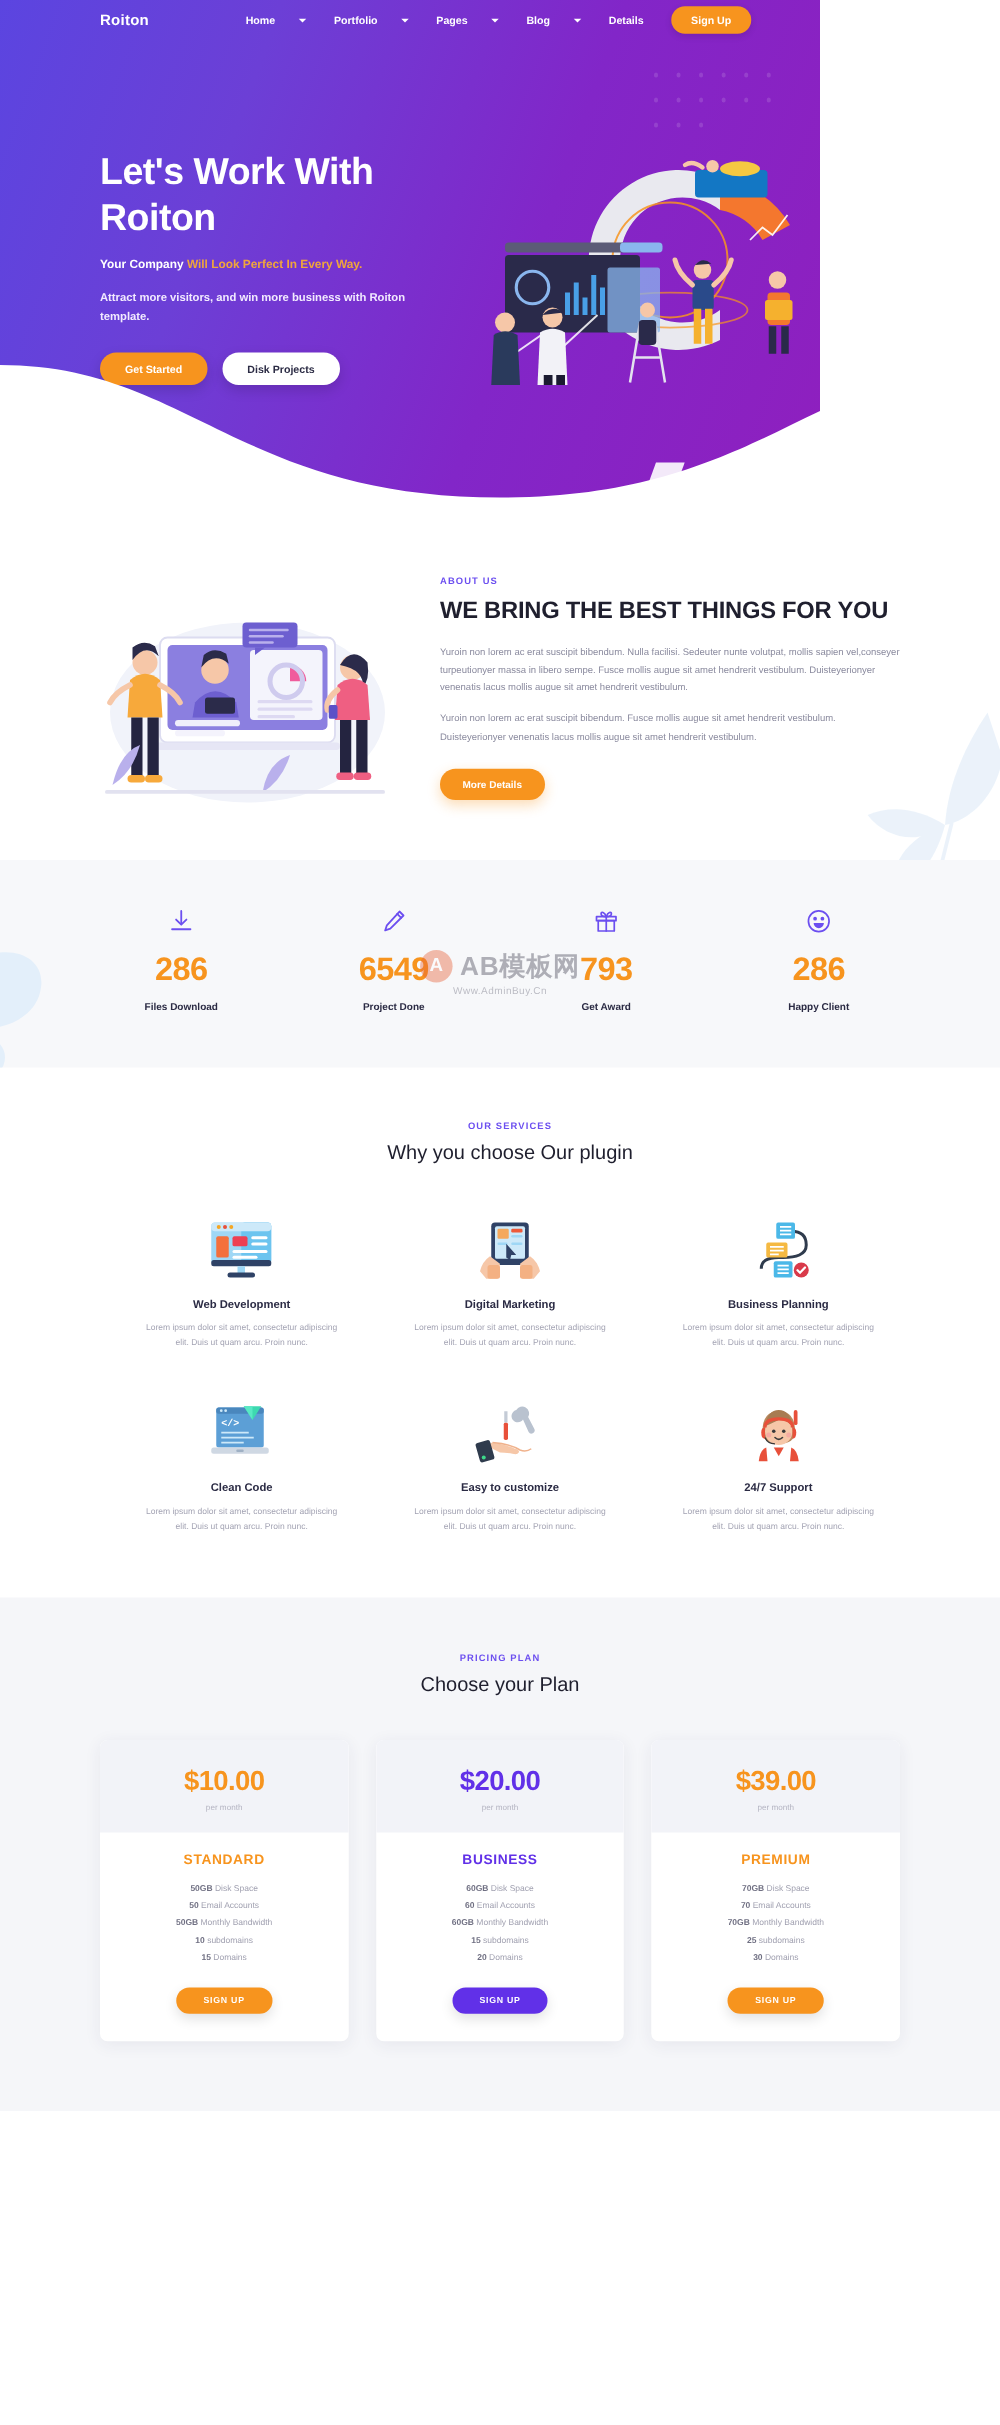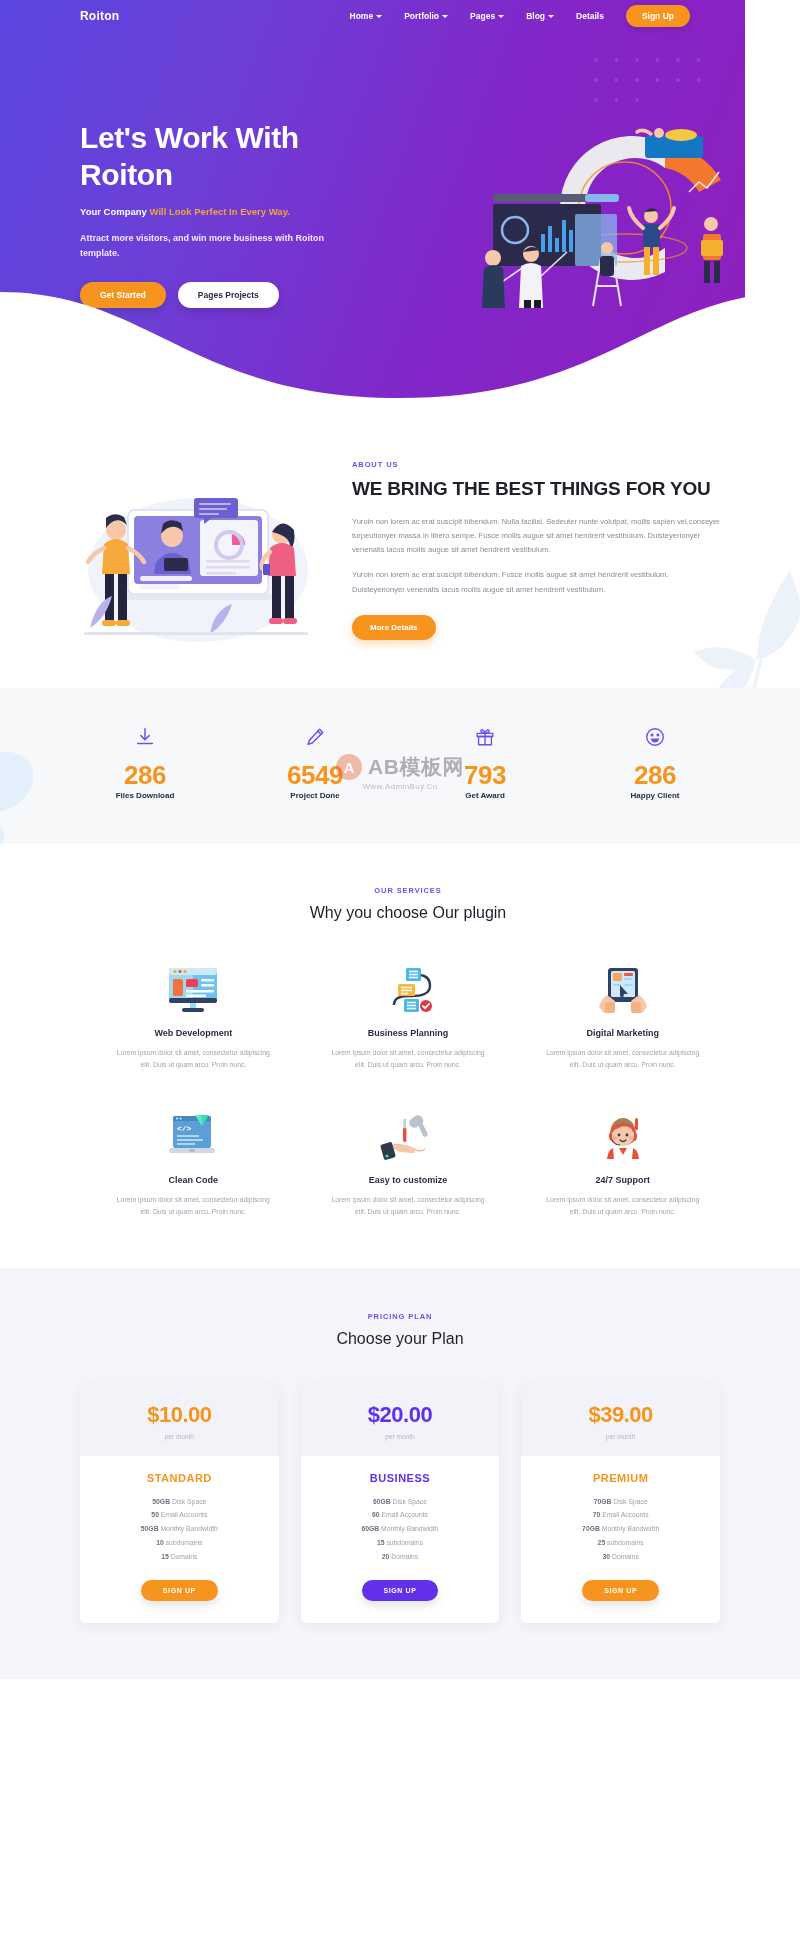--- a/index.html
+++ b/index.html
@@ -9,37 +9,37 @@
     background:#ffffff;
     color:#2b2b44;
     width:800px;
     overflow-x:hidden;
   }
   .page { position:relative; width:800px; }
 
   
   .hero {
     position:relative;
-    width:745px;
+    width:656px;
     height:420px;
     background:linear-gradient(110deg,#5b45e0 0%,#6c3fd6 28%,#8226c8 62%,#8f1fbe 100%);
     overflow:hidden;
   }
   .hero-dots { position:absolute; top:0; left:0; width:100%; height:100%; pointer-events:none;}
   .navbar {
     position:relative; z-index:6;
     display:flex; align-items:center;
     height:32px;
     padding:0 55px 0 80px;
   }
   .logo { color:#fff; font-size:12px; font-weight:700; letter-spacing:.2px; }
   .nav-links { margin-left:auto; display:flex; align-items:center; gap:22px; }
   .nav-link {
     color:#ffffff; font-size:8.5px; font-weight:600; text-decoration:none;
-    display:flex; align-items:center; gap:3px; cursor:pointer; white-space:nowrap;
+    display:flex; align-items:center; gap:19px; cursor:pointer; white-space:nowrap;
   }
   .caret { width:0;height:0;border-left:3px solid transparent;border-right:3px solid transparent;border-top:3.5px solid #ffffff; display:inline-block; }
   .btn-signup {
     background:#f7941e; color:#fff; font-size:8.5px; font-weight:700;
     border:none; border-radius:14px; padding:6px 16px; cursor:pointer;
     box-shadow:0 2px 6px rgba(0,0,0,.12);
   }
 
   .hero-inner { position:relative; z-index:5; display:flex; padding:0 40px 0 80px; }
   .hero-copy { width:330px; padding-top:88px; }
@@ -83,21 +83,21 @@
 
   
   .stats {
     position:relative; background:#f7f8fa; padding:36px 60px 44px 60px;
     display:flex; overflow:hidden;
   }
   .blob { position:absolute; left:-40px; bottom:-10px; width:120px; height:110px; pointer-events:none;}
   .stat { flex:1; text-align:center; position:relative; z-index:2;}
   .stat-icon { height:26px; display:flex; align-items:center; justify-content:center; color:#6c4ff0;}
   .stat-num { margin-top:10px; font-size:26px; font-weight:700; color:#f7941e; letter-spacing:-.5px;}
-  .stat-label { font-size:8px; font-weight:700; color:#2b2b44;}
+  .stat-label { margin-top:10px; font-size:8px; font-weight:700; color:#2b2b44;}
   .watermark {
     position:absolute; left:50%; top:54%; transform:translate(-50%,-50%);
     z-index:3; opacity:.42; pointer-events:none; user-select:none;
     display:flex; flex-direction:column; align-items:center;
   }
   .wm-row { display:flex; align-items:center; gap:6px; }
   .wm-logo { width:26px;height:26px;border-radius:50%;background:#e8643c;display:flex;align-items:center;justify-content:center;color:#fff;font-size:15px;font-weight:700;}
   .wm-txt { font-size:21px; font-weight:700; color:#4a4a5a; letter-spacing:.5px;}
   .wm-sub { font-size:8px; color:#6a6a7a; margin-top:1px; letter-spacing:.4px;text-align:right;}
 
@@ -199,21 +199,21 @@
         <h1 class="hero-title">
           <span>Let's Work With</span><br>
           <span>Roiton</span>
         </h1>
         <div class="hero-sub">
           <span>Your Company </span><span class="accent">Will Look Perfect In Every Way.</span>
         </div>
         <p class="hero-desc">Attract more visitors, and win more business with Roiton template.</p>
         <div class="hero-actions">
           <button class="btn-primary">Get Started</button>
-          <button class="btn-light">Pages Projects</button>
+          <button class="btn-light">Disk Projects</button>
         </div>
       </div>
     </div>
 
     <svg class="hero-art" viewBox="0 0 260 200">
 
       <path d="M190 36 A72 72 0 1 0 190 164 L190 140 A50 50 0 1 1 190 60 Z" fill="#e9e9ef"></path>
       <path d="M190 36 A72 72 0 0 1 246 72 L224 84 A50 50 0 0 0 190 60 Z" fill="#f4772e"></path>
       <circle cx="150" cy="100" r="46" fill="none" stroke="#f7941e" stroke-width="1.6" opacity=".85"></circle>
       <ellipse cx="150" cy="140" rx="62" ry="14" fill="none" stroke="#f7941e" stroke-width="1.4" opacity=".7"></ellipse>
@@ -444,59 +444,59 @@
             <rect x="17" y="43" width="22" height="4" rx="2" fill="#2f4266"></rect>
           </svg>
         </div>
         <div class="svc-title">Web Development</div>
         <div class="svc-desc">Lorem ipsum dolor sit amet, consectetur adipiscing elit. Duis ut quam arcu. Proin nunc.</div>
       </div>
 
       <div class="svc">
         <div class="svc-icon">
           <svg width="56" height="50" viewBox="0 0 56 50">
+            <rect x="13" y="3" width="30" height="34" rx="3" fill="#2f4266"></rect>
+            <rect x="16" y="6" width="24" height="26" rx="1.5" fill="#cde9f9"></rect>
+            <rect x="18" y="8" width="9" height="8" rx="1" fill="#f4a85c"></rect>
+            <rect x="29" y="8" width="9" height="3" rx="1" fill="#ee5a3a"></rect>
+            <rect x="29" y="13" width="9" height="2" rx="1" fill="#9fd7f5"></rect>
+            <rect x="18" y="19" width="8" height="2" rx="1" fill="#9fd7f5"></rect>
+            <rect x="29" y="19" width="9" height="2" rx="1" fill="#9fd7f5"></rect>
+            <polygon points="25,20 33,29 29,29 28,33 25,31" fill="#2f4266"></polygon>
+            <path d="M12 30 q-6 4 -8 12 l5 6 h9 l2 -12z" fill="#f6c7a8"></path>
+            <path d="M44 30 q6 4 8 12 l-5 6 h-9 l-2 -12z" fill="#f6c7a8"></path>
+            <rect x="10" y="37" width="10" height="11" rx="2" fill="#f4b183"></rect>
+            <rect x="36" y="37" width="10" height="11" rx="2" fill="#f4b183"></rect>
+          </svg>
+        </div>
+        <div class="svc-title">Digital Marketing</div>
+        <div class="svc-desc">Lorem ipsum dolor sit amet, consectetur adipiscing elit. Duis ut quam arcu. Proin nunc.</div>
+      </div>
+
+      <div class="svc">
+        <div class="svc-icon">
+          <svg width="56" height="50" viewBox="0 0 56 50">
             <path d="M38 10 q12 0 12 11 t-22 10 q-14 0 -14 9" fill="none" stroke="#2f3b4d" stroke-width="2.4"></path>
             <rect x="26" y="3" width="15" height="13" rx="1.5" fill="#4bb8e8"></rect>
             <g stroke="#fff" stroke-width="1.5">
                 <path d="M29 6.5h9M29 9.5h9M29 12.5h9"></path>
               </g>
             <rect x="18" y="19" width="17" height="12" rx="1.5" fill="#f5b942"></rect>
             <g stroke="#fff" stroke-width="1.5">
                 <path d="M21 22.5h11M21 25.5h11M21 28.5h7"></path>
               </g>
             <rect x="24" y="34" width="15" height="13" rx="1.5" fill="#4bb8e8"></rect>
             <g stroke="#fff" stroke-width="1.5">
                 <path d="M27 37.5h9M27 40.5h9M27 43.5h9"></path>
               </g>
             <circle cx="46" cy="41" r="6" fill="#d93a4a"></circle>
             <path d="M43 41.2l2 2 4-4.2" stroke="#fff" stroke-width="1.8" fill="none" stroke-linecap="round"></path>
           </svg>
         </div>
         <div class="svc-title">Business Planning</div>
-        <div class="svc-desc">Lorem ipsum dolor sit amet, consectetur adipiscing elit. Duis ut quam arcu. Proin nunc.</div>
-      </div>
-
-      <div class="svc">
-        <div class="svc-icon">
-          <svg width="56" height="50" viewBox="0 0 56 50">
-            <rect x="13" y="3" width="30" height="34" rx="3" fill="#2f4266"></rect>
-            <rect x="16" y="6" width="24" height="26" rx="1.5" fill="#cde9f9"></rect>
-            <rect x="18" y="8" width="9" height="8" rx="1" fill="#f4a85c"></rect>
-            <rect x="29" y="8" width="9" height="3" rx="1" fill="#ee5a3a"></rect>
-            <rect x="29" y="13" width="9" height="2" rx="1" fill="#9fd7f5"></rect>
-            <rect x="18" y="19" width="8" height="2" rx="1" fill="#9fd7f5"></rect>
-            <rect x="29" y="19" width="9" height="2" rx="1" fill="#9fd7f5"></rect>
-            <polygon points="25,20 33,29 29,29 28,33 25,31" fill="#2f4266"></polygon>
-            <path d="M12 30 q-6 4 -8 12 l5 6 h9 l2 -12z" fill="#f6c7a8"></path>
-            <path d="M44 30 q6 4 8 12 l-5 6 h-9 l-2 -12z" fill="#f6c7a8"></path>
-            <rect x="10" y="37" width="10" height="11" rx="2" fill="#f4b183"></rect>
-            <rect x="36" y="37" width="10" height="11" rx="2" fill="#f4b183"></rect>
-          </svg>
-        </div>
-        <div class="svc-title">Digital Marketing</div>
         <div class="svc-desc">Lorem ipsum dolor sit amet, consectetur adipiscing elit. Duis ut quam arcu. Proin nunc.</div>
       </div>
 
       <div class="svc">
         <div class="svc-icon">
           <svg width="56" height="50" viewBox="0 0 56 50">
             <rect x="8" y="4" width="38" height="32" rx="2" fill="#5c9fd6"></rect>
             <rect x="8" y="4" width="38" height="5" rx="2" fill="#4a87bd"></rect>
             <circle cx="12" cy="6.5" r="1.1" fill="#cde9f9"></circle>
               <circle cx="15.5" cy="6.5" r="1.1" fill="#cde9f9"></circle>

